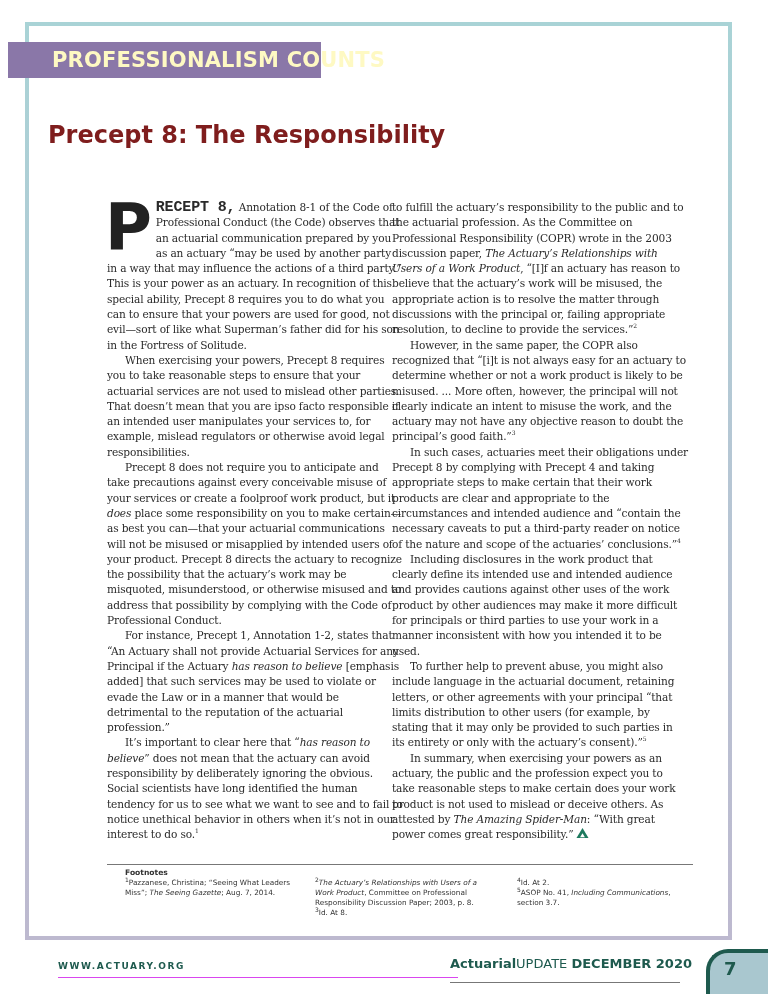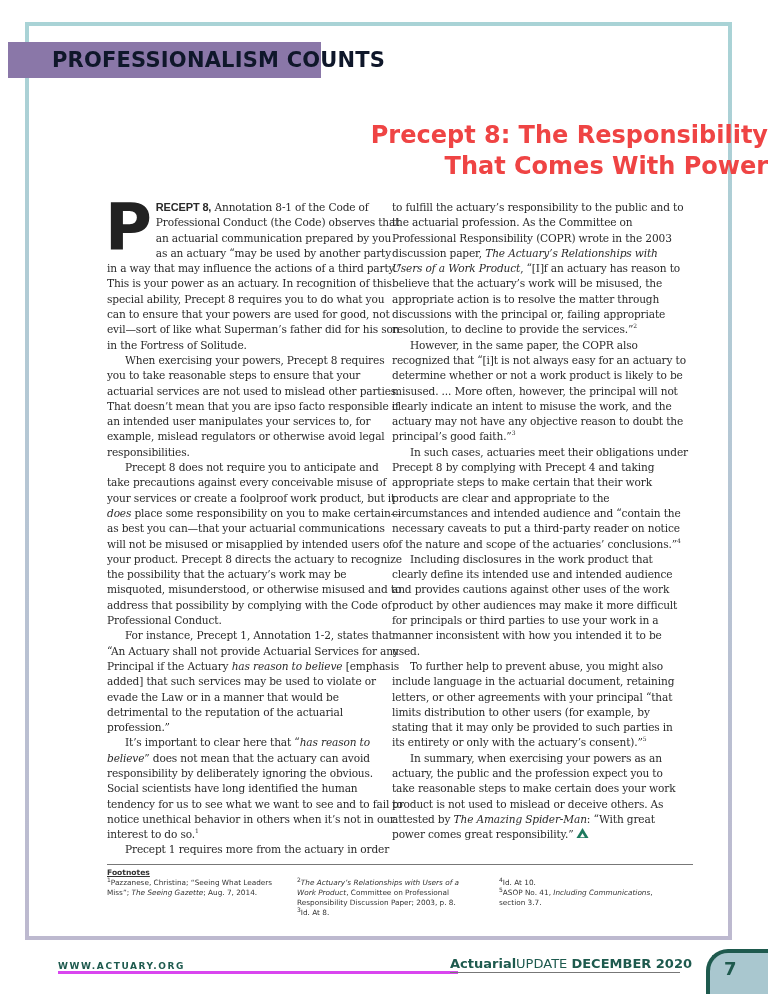--- a/index.html
+++ b/index.html
@@ -17,67 +17,67 @@
     }
     .banner {
       position: absolute; left: 8px; top: 42px; width: 315px; height: 36px;
       background: #8a77a8;
       display: flex; align-items: center;
       padding-left: 38px; width: 275px;
     }
     .banner-icon { width: 20px; height: 18px; margin-right: 6px; }
     .banner-text {
       font-family: "DejaVu Sans", sans-serif; font-weight: bold;
-      color: #0f172a; font-size: 21px; letter-spacing: 0.2px; white-space: nowrap;
+      color: #fef9c3; font-size: 21px; letter-spacing: 0.2px; white-space: nowrap;
     }
     .title {
       position: absolute; left: 0; right: 0; top: 120px;
-      text-align: right;
+      text-align: left;
       font-family: "DejaVu Sans", sans-serif; font-weight: bold;
-      font-size: 24px; line-height: 31px; color: #ef4444; padding-left: 48px;
+      font-size: 24px; line-height: 31px; color: #7f1d1d; padding-left: 48px;
     }
     .col {
       position: absolute; top: 200px; width: 296px;
       font-size: 10.6px; line-height: 15.3px; color: #2a2a2a;
       letter-spacing: -0.15px;
     }
     .col.left { left: 107px; }
     .col.right { left: 392px; }
     .col p { margin: 0; text-indent: 18px; }
     .col p.noindent { text-indent: 0; }
     .dropcap {
       float: left; font-family: "DejaVu Sans", sans-serif; font-weight: bold;
       font-size: 64px; line-height: 50px; margin: 2px 4px 0 -2px; color: #222;
     }
-    .leadin { font-family: Liberation Sans, sans-serif; font-weight: bold; font-size: 11px; }
+    .leadin { font-family: Liberation Mono, monospace; font-weight: bold; font-size: 15px; }
     sup { font-size: 6px; line-height: 0; vertical-align: super; }
     .end-icon { display: inline-block; width: 13px; height: 12px; vertical-align: -1px; margin-left: 3px; }
     .fn-rule {
       position: absolute; left: 107px; top: 864px; width: 586px; height: 1px; background: #777;
     }
     .footnotes {
-      position: absolute; top: 868px; left: 107px; width: 586px;
-      font-family: "DejaVu Sans", sans-serif; font-size: 7.3px; line-height: 10px; color: #333; text-decoration: underline;
+      position: absolute; top: 868px; left: 125px; width: 586px;
+      font-family: "DejaVu Sans", sans-serif; font-size: 7.3px; line-height: 10px; color: #333;
     }
     .fn-head { font-weight: bold; font-size: 7.6px; }
     .fn-col { position: absolute; top: 10px; }
     .fn-col.c1 { left: 0; width: 170px; }
     .fn-col.c2 { left: 190px; width: 180px; }
     .fn-col.c3 { left: 392px; width: 180px; }
     .fn-col div { margin: 0; }
     .footer-url {
       position: absolute; left: 58px; top: 961px;
       font-family: "DejaVu Sans", sans-serif; font-weight: bold; font-size: 9px;
       letter-spacing: 1.6px; color: #1e5a4e;
-      border-bottom: 3px solid #d946ef; width: 400px; padding-bottom: 0;
+      border-bottom: 1px solid #d946ef; width: 400px; padding-bottom: 6px;
     }
     .footer-pub {
       position: absolute; right: 88px; top: 956px; text-align: right;
       font-family: "DejaVu Sans", sans-serif; font-size: 13px; color: #1e5a4e;
-      border-bottom: 1px solid #777; width: 230px; padding-bottom: 1px; white-space: nowrap;
+      border-bottom: 1px solid #777; width: 230px; padding-bottom: 11px; white-space: nowrap;
     }
     .footer-pub b { font-weight: bold; }
     .pub-light { font-weight: normal; }
     .page-tab {
       position: absolute; left: 706px; top: 949px; width: 62px; height: 45px;
       background: #a9c7cf;
       border-top: 4px solid #1e5a4e; border-left: 4px solid #1e5a4e;
       border-top-left-radius: 22px;
       box-sizing: border-box;
     }
@@ -95,30 +95,28 @@
   <svg class="banner-icon" viewBox="0 0 20 18">
     <polygon points="10,1 14.5,8.5 5.5,8.5" fill="#fff"></polygon>
     <polygon points="5.2,9.5 9.5,17 1,17" fill="#fff"></polygon>
     <polygon points="14.8,9.5 19,17 10.5,17" fill="#fff"></polygon>
   </svg>
   <span class="banner-text">PROFESSIONALISM COUNTS</span>
 </div>
 
 <div class="title">
   <div>Precept 8: The Responsibility</div>
-  <div>That Comes With Power</div>
 </div>
 
 <div class="col left">
   <p class="noindent"><span class="dropcap">P</span><span class="leadin">RECEPT 8,</span><span> Annotation 8-1 of the Code of Professional Conduct (the Code) observes that an actuarial communication prepared by you as an actuary “may be used by another party in a way that may influence the actions of a third party.” This is your power as an actuary. In recognition of this special ability, Precept 8 requires you to do what you can to ensure that your powers are used for good, not evil—sort of like what Superman’s father did for his son in the Fortress of Solitude.</span></p>
   <p>When exercising your powers, Precept 8 requires you to take reasonable steps to ensure that your actuarial services are not used to mislead other parties. That doesn’t mean that you are ipso facto responsible if an intended user manipulates your services to, for example, mislead regulators or otherwise avoid legal responsibilities.</p>
   <p><span>Precept 8 does not require you to anticipate and take precautions against every conceivable misuse of your services or create a foolproof work product, but it </span><em>does</em><span> place some responsibility on you to make certain—as best you can—that your actuarial communications will not be misused or misapplied by intended users of your product. Precept 8 directs the actuary to recognize the possibility that the actuary’s work may be misquoted, misunderstood, or otherwise misused and to address that possibility by complying with the Code of Professional Conduct.</span></p>
   <p><span>For instance, Precept 1, Annotation 1-2, states that “An Actuary shall not provide Actuarial Services for any Principal if the Actuary </span><em>has reason to believe</em><span> [emphasis added] that such services may be used to violate or evade the Law or in a manner that would be detrimental to the reputation of the actuarial profession.”</span></p>
   <p><span>It’s important to clear here that “</span><em>has reason to believe</em><span>” does not mean that the actuary can avoid responsibility by deliberately ignoring the obvious. Social scientists have long identified the human tendency for us to see what we want to see and to fail to notice unethical behavior in others when it’s not in our interest to do so.</span><sup>1</sup></p>
-  <p><span>Precept 1 requires more from the actuary in order</span></p>
 </div>
 
 <div class="col right">
   <p class="noindent"><span>to fulfill the actuary’s responsibility to the public and to the actuarial profession. As the Committee on Professional Responsibility (COPR) wrote in the 2003 discussion paper, </span><em>The Actuary’s Relationships with Users of a Work Product</em><span>, “[I]f an actuary has reason to believe that the actuary’s work will be misused, the appropriate action is to resolve the matter through discussions with the principal or, failing appropriate resolution, to decline to provide the services.”</span><sup>2</sup></p>
   <p><span>However, in the same paper, the COPR also recognized that “[i]t is not always easy for an actuary to determine whether or not a work product is likely to be misused. ... More often, however, the principal will not clearly indicate an intent to misuse the work, and the actuary may not have any objective reason to doubt the principal’s good faith.”</span><sup>3</sup></p>
   <p><span>In such cases, actuaries meet their obligations under Precept 8 by complying with Precept 4 and taking appropriate steps to make certain that their work products are clear and appropriate to the circumstances and intended audience and “contain the necessary caveats to put a third-party reader on notice of the nature and scope of the actuaries’ conclusions.”</span><sup>4</sup></p>
   <p>Including disclosures in the work product that clearly define its intended use and intended audience and provides cautions against other uses of the work product by other audiences may make it more difficult for principals or third parties to use your work in a manner inconsistent with how you intended it to be used.</p>
   <p><span>To further help to prevent abuse, you might also include language in the actuarial document, retaining letters, or other agreements with your principal “that limits distribution to other users (for example, by stating that it may only be provided to such parties in its entirety or only with the actuary’s consent).”</span><sup>5</sup></p>
   <p><span>In summary, when exercising your powers as an actuary, the public and the profession expect you to take reasonable steps to make certain does your work product is not used to mislead or deceive others. As attested by </span><em>The Amazing Spider-Man</em><span>: “With great power comes great responsibility.”</span><svg class="end-icon" viewBox="0 0 14 12">
         <polygon points="7,0.5 13.5,11.5 0.5,11.5" fill="#1e7a5e"></polygon>
@@ -130,21 +128,21 @@
 <div class="footnotes">
   <div class="fn-head">Footnotes</div>
   <div class="fn-col c1">
     <div><sup>1</sup><span>Pazzanese, Christina; “Seeing What Leaders Miss”; </span><em>The Seeing Gazette</em><span>; Aug. 7, 2014.</span></div>
   </div>
   <div class="fn-col c2">
     <div><sup>2</sup><em>The Actuary’s Relationships with Users of a Work Product</em><span>, Committee on Professional Responsibility Discussion Paper; 2003, p. 8.</span></div>
     <div><sup>3</sup><span>Id. At 8.</span></div>
   </div>
   <div class="fn-col c3">
-    <div><sup>4</sup><span>Id. At 10.</span></div>
+    <div><sup>4</sup><span>Id. At 2.</span></div>
     <div><sup>5</sup><span>ASOP No. 41, </span><em>Including Communications</em><span>, section 3.7.</span></div>
   </div>
 </div>
 
 <div class="footer-url">WWW.ACTUARY.ORG</div>
 <div class="footer-pub"><b>Actuarial</b><span class="pub-light">UPDATE</span> <b>DECEMBER 2020</b></div>
 <div class="page-tab">
   <span class="page-num">7</span>
 </div>
 

